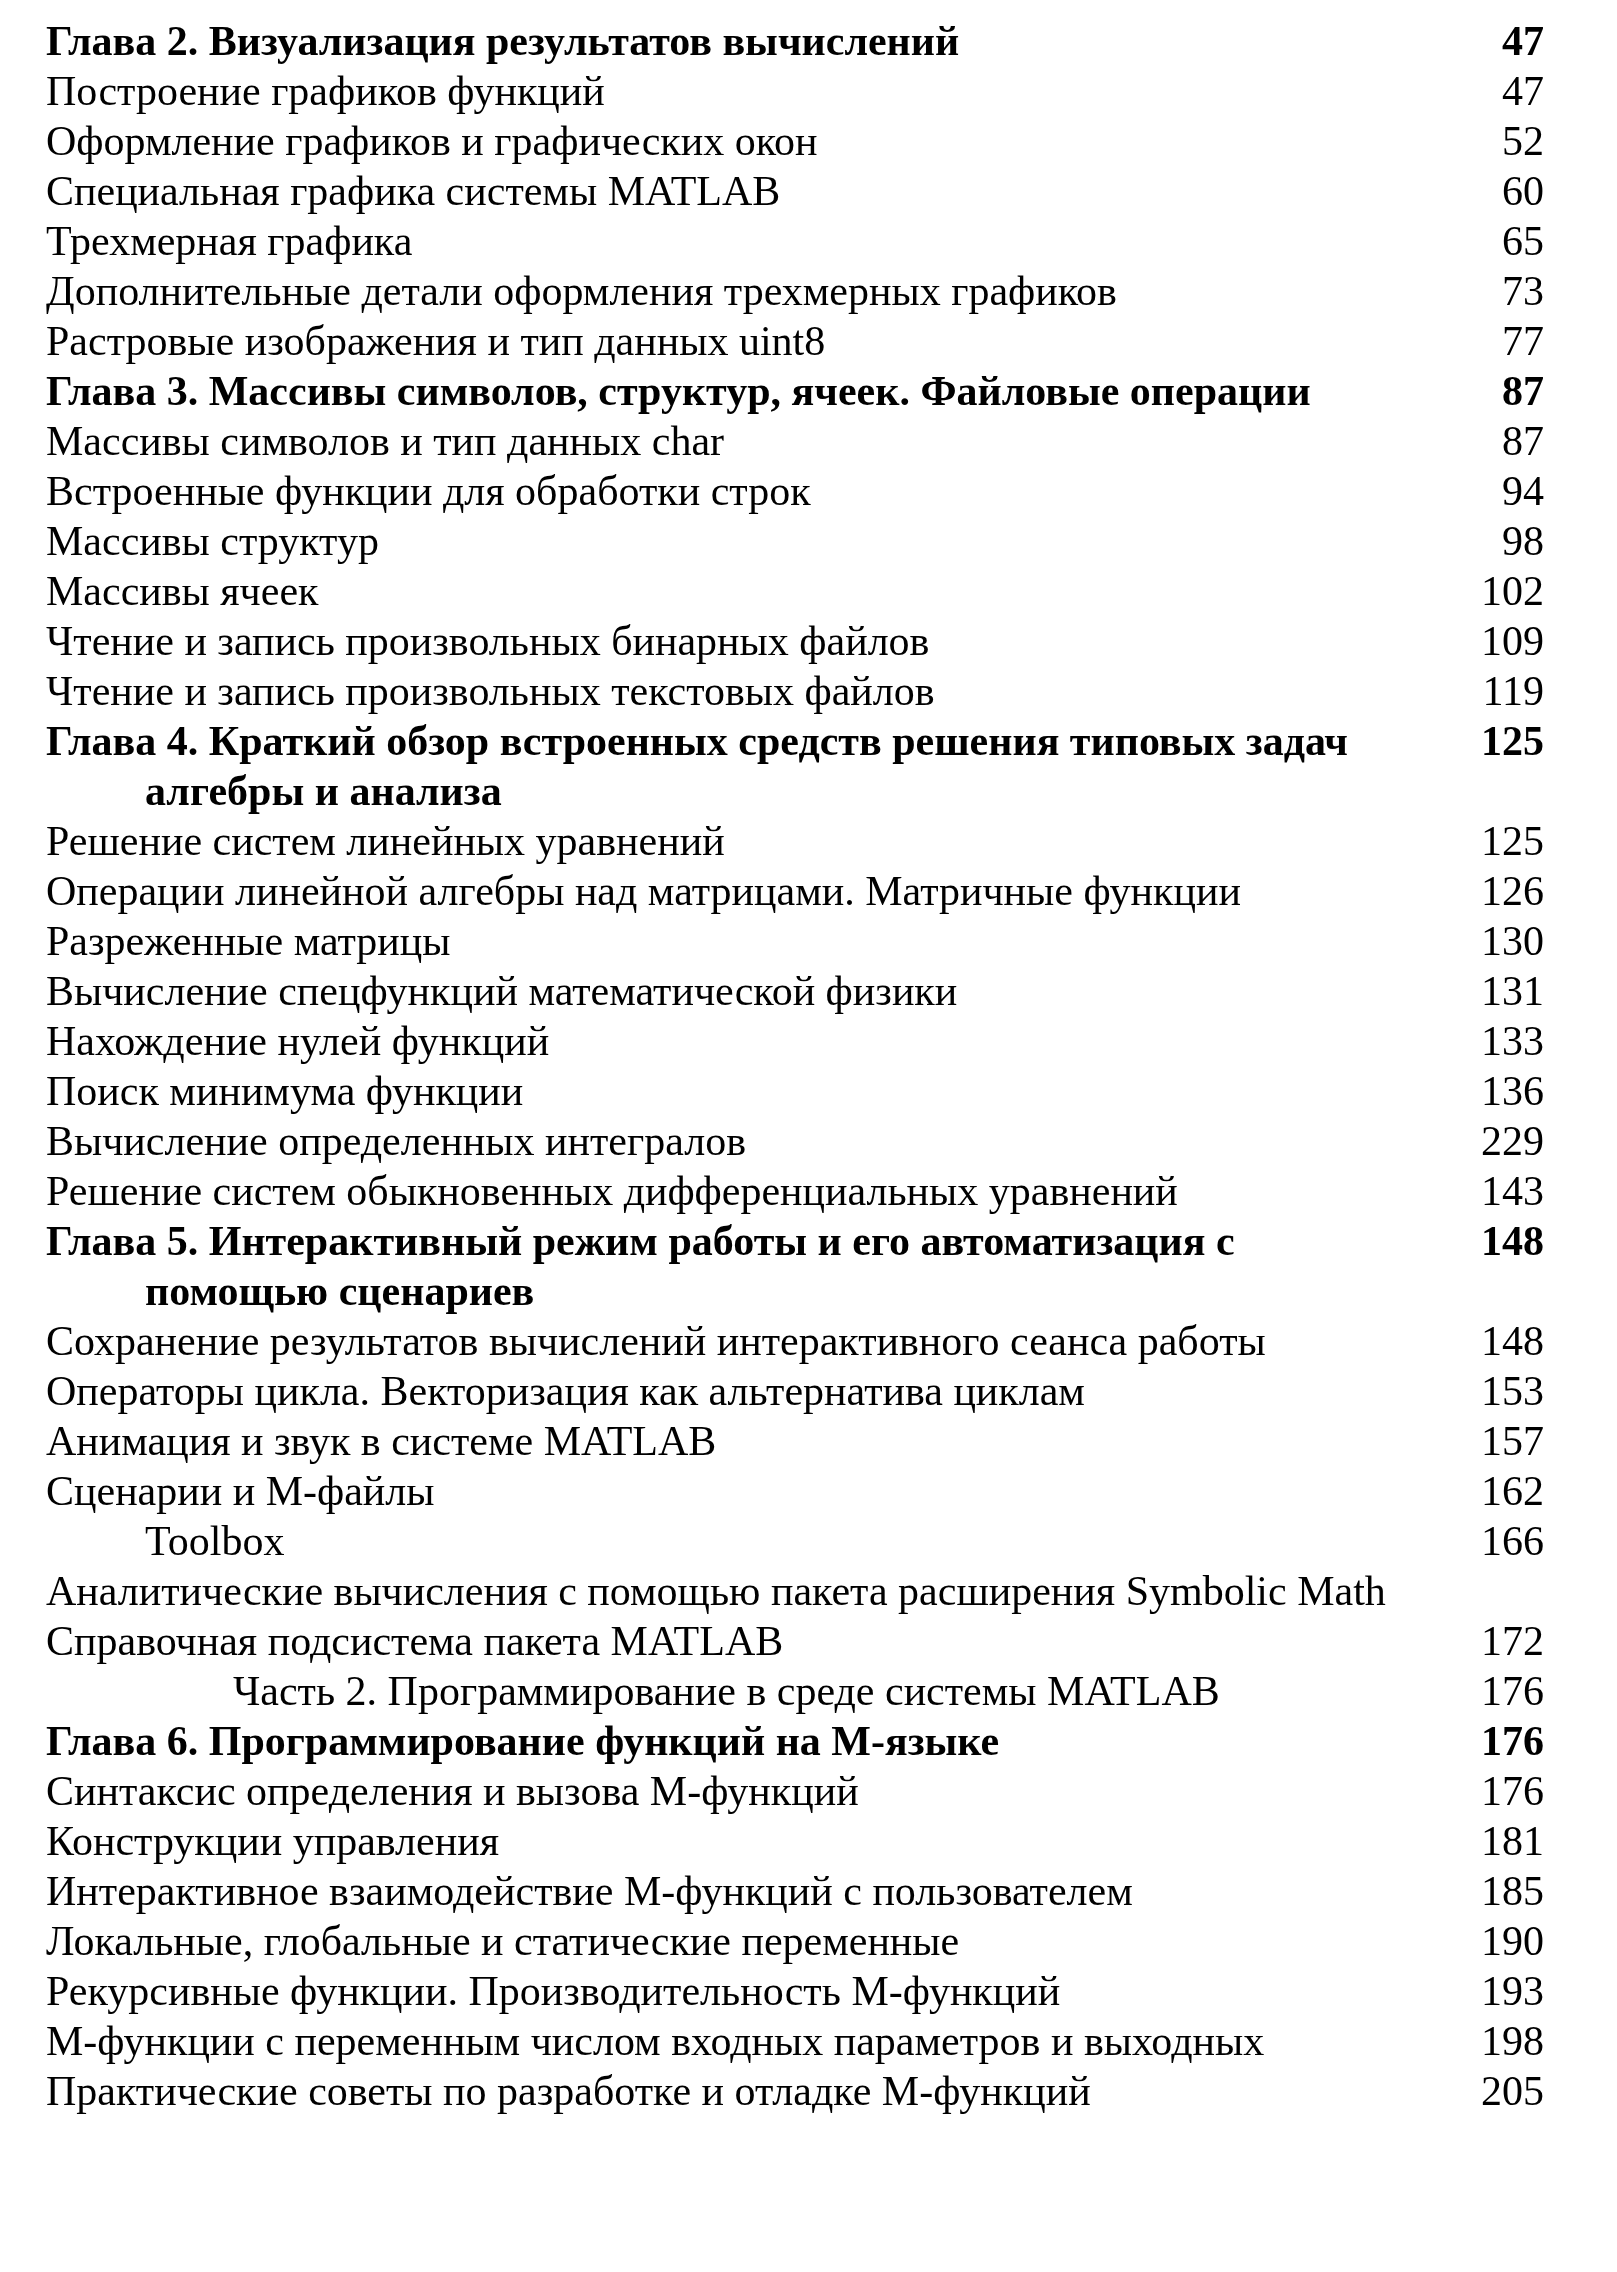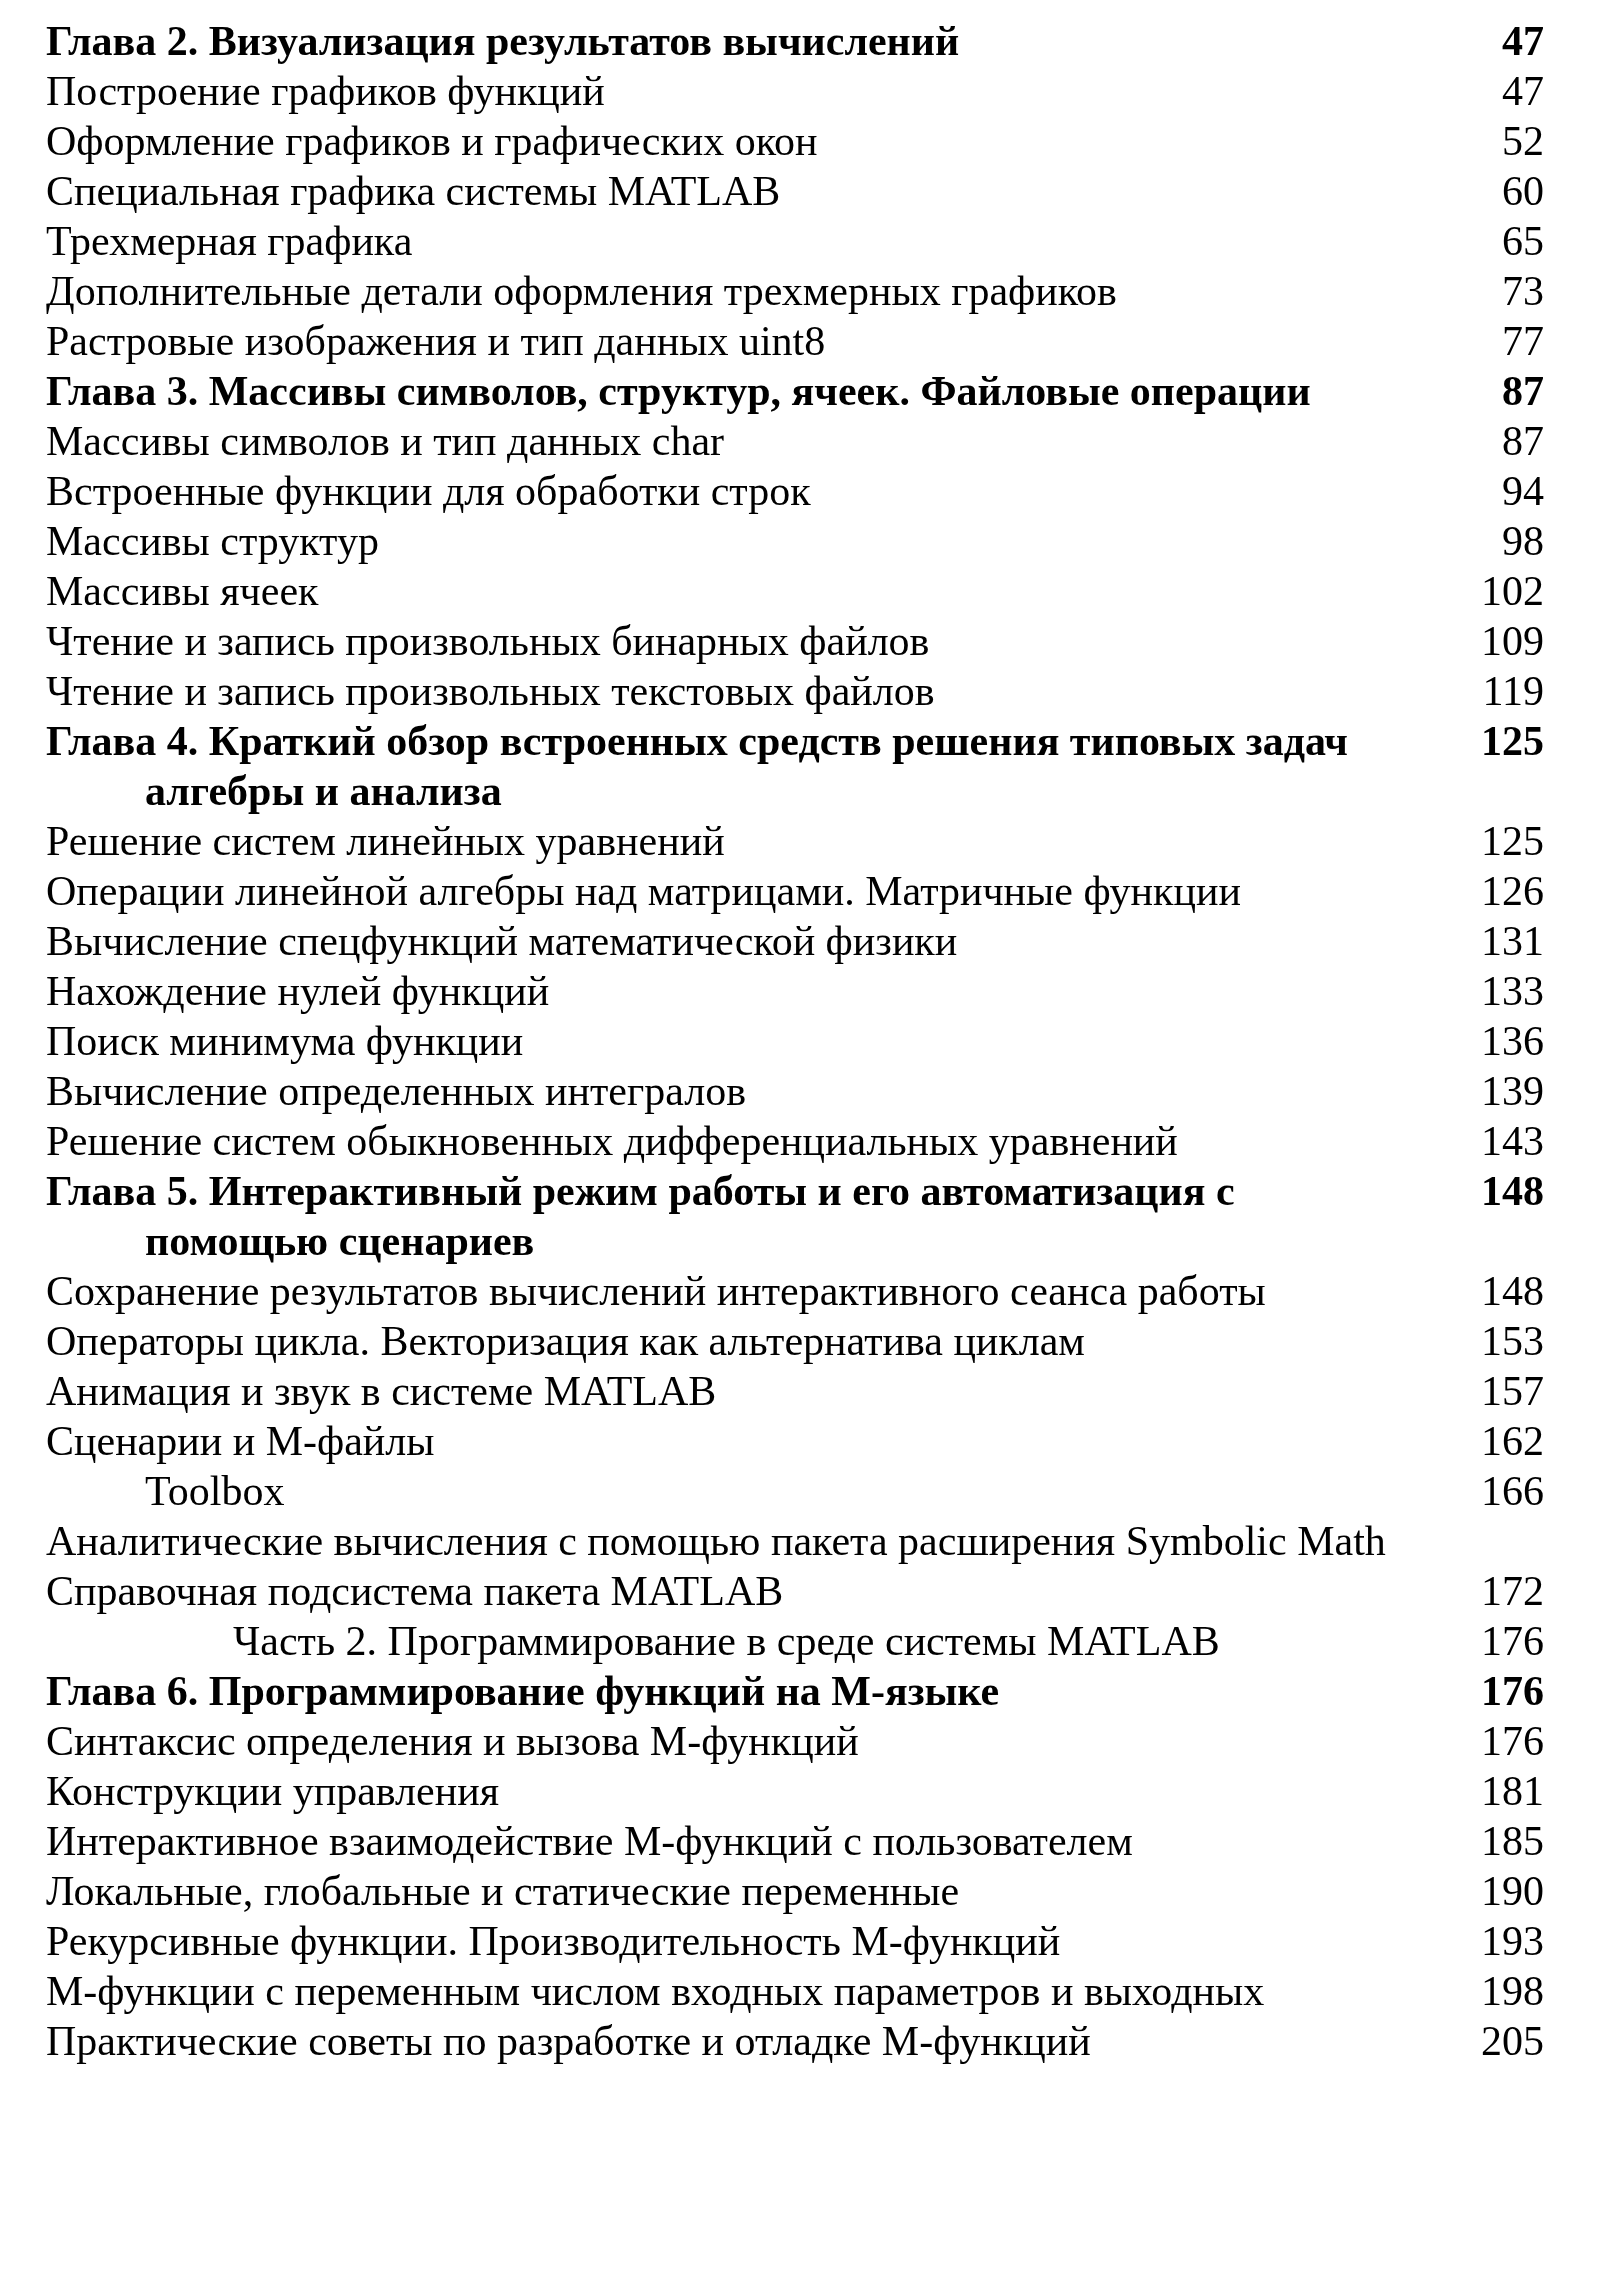--- a/index.html
+++ b/index.html
@@ -136,41 +136,47 @@
     <div class="page-num">125</div>
   </div>
       <div class="row section">
     <div class="title">
           <div class="line">Операции линейной алгебры над матрицами. Матричные функции</div>
         </div>
     <div class="page-num">126</div>
   </div>
       <div class="row section">
     <div class="title">
+          <div class="line">Разреженные матрицы</div>
+        </div>
+    <div class="page-num">130</div>
+  </div>
+      <div class="row section">
+    <div class="title">
           <div class="line">Вычисление спецфункций математической физики</div>
         </div>
     <div class="page-num">131</div>
   </div>
       <div class="row section">
     <div class="title">
           <div class="line">Нахождение нулей функций</div>
         </div>
     <div class="page-num">133</div>
   </div>
       <div class="row section">
     <div class="title">
           <div class="line">Поиск минимума функции</div>
         </div>
     <div class="page-num">136</div>
   </div>
       <div class="row section">
     <div class="title">
           <div class="line">Вычисление определенных интегралов</div>
         </div>
-    <div class="page-num">139</div>
+    <div class="page-num">229</div>
   </div>
       <div class="row section">
     <div class="title">
           <div class="line">Решение систем обыкновенных дифференциальных уравнений</div>
         </div>
     <div class="page-num">143</div>
   </div>
       <div class="row chapter">
     <div class="title">
           <div class="line">Глава 5. Интерактивный режим работы и его автоматизация с</div>

